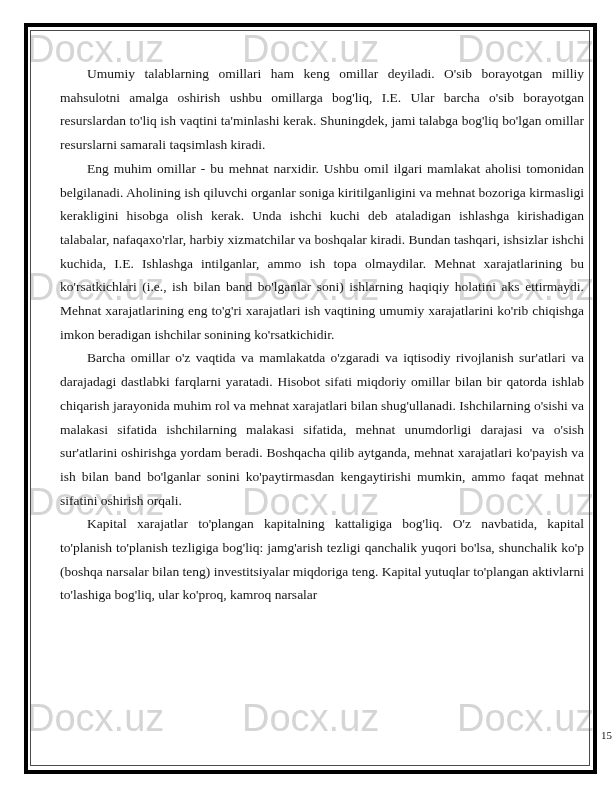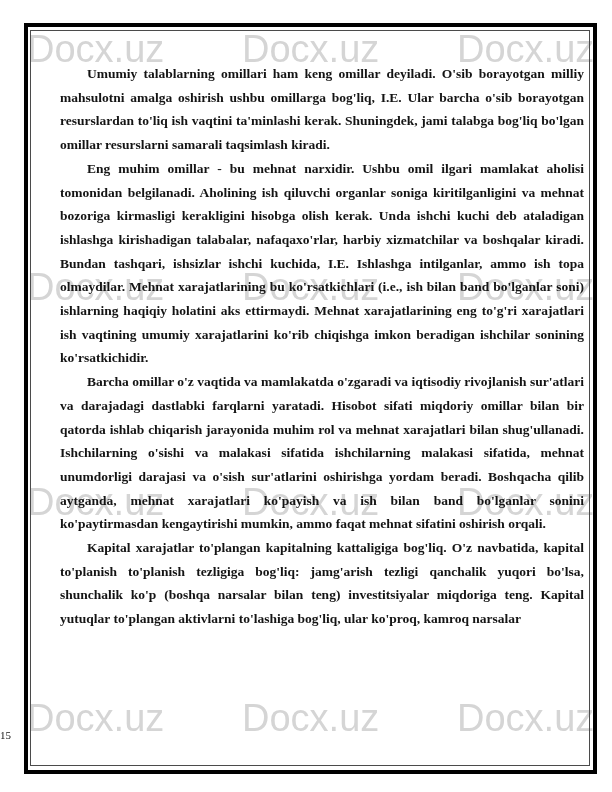--- a/index.html
+++ b/index.html
@@ -45,34 +45,33 @@
   .content {
     position: absolute;
     left: 60px;
     top: 62px;
     width: 524px;
     z-index: 2;
     color: #141414;
     font-size: 13.5px;
     line-height: 23.7px;
     text-align: justify;
-    font-weight: bold;
   }
   .content p {
     margin: 0;
     padding: 0;
     text-indent: 27px;
   }
   .page-number {
     position: absolute;
     left: 0;
     top: 730px;
     width: 612px;
     z-index: 2;
-    text-align: left;
+    text-align: right;
     font-size: 11px;
     line-height: 11px;
     color: #141414;
   }
 
   
   .border-outer {
     position: absolute;
     left: 24px;
     top: 23px;

